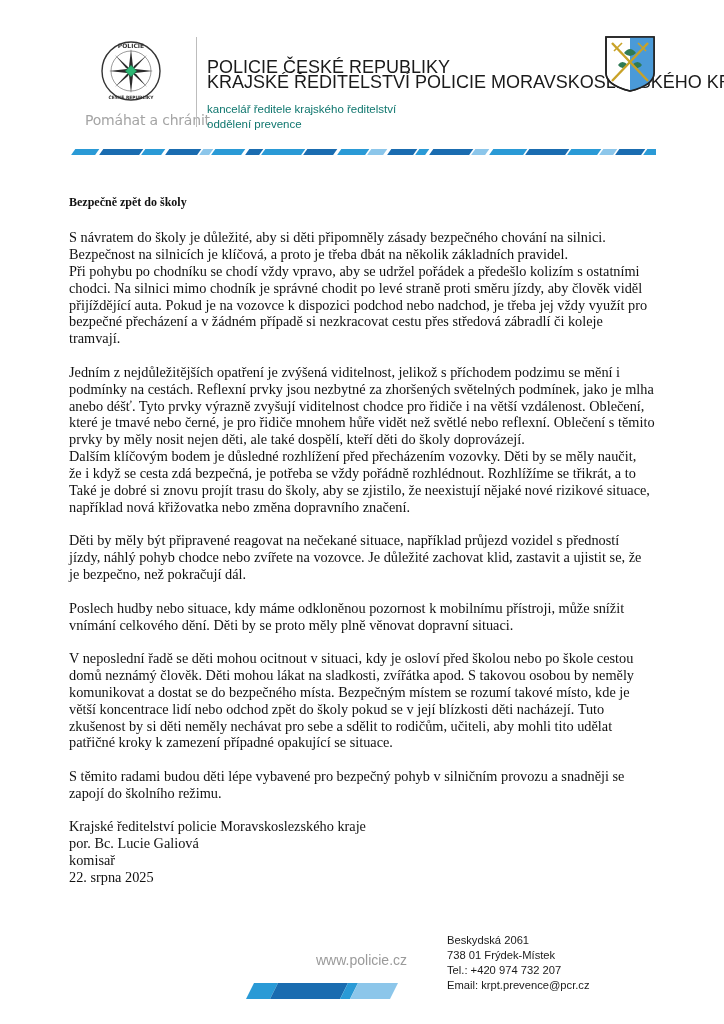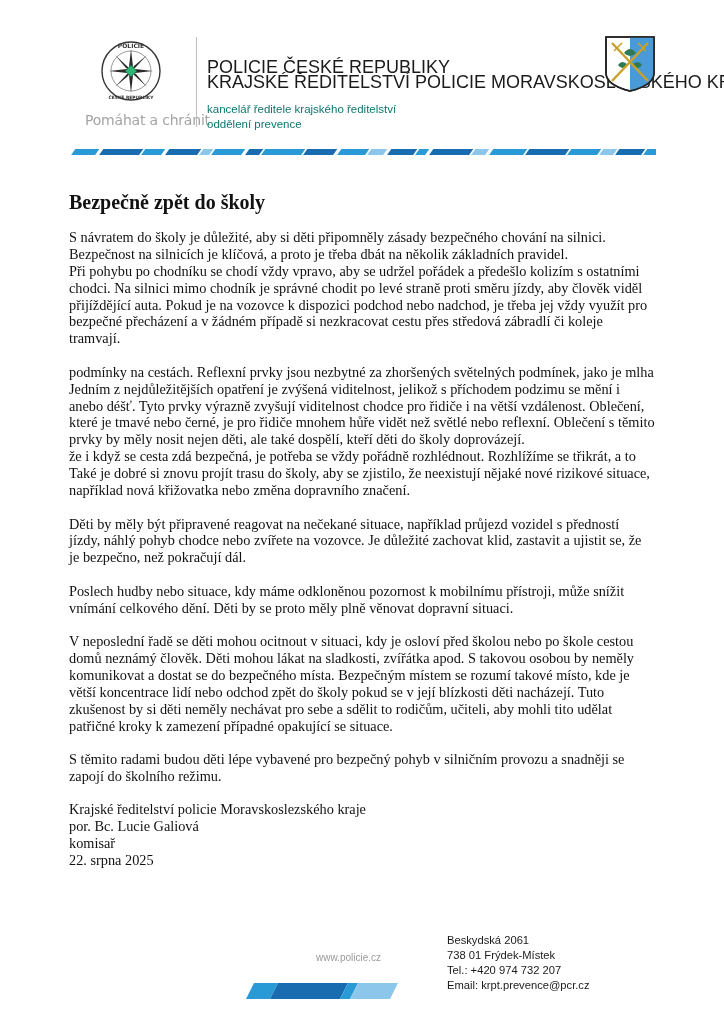--- a/index.html
+++ b/index.html
@@ -14,28 +14,28 @@
   .hdr-text { position: absolute; left: 207px; top: 60px; font-family: "Liberation Sans", sans-serif; color: #1a1a1a; }
   .hdr-line { font-size: 18px; line-height: 15px; white-space: nowrap; }
   .hdr-sub { position: absolute; left: 207px; top: 102px; font-family: "Liberation Sans", sans-serif; color: #0f766e; }
   .hdr-sub .hdr-line { font-size: 11.5px; line-height: 15px; }
   .crest { position: absolute; left: 604px; top: 35px; width: 52px; height: 58px; }
 
   .stripe { position: absolute; left: 70px; top: 148px; width: 586px; height: 8px; }
 
   
   .body { position: absolute; left: 69px; top: 194px; width: 586px; font-family: "Liberation Serif", serif; font-size: 14.3px; line-height: 16.9px; color: #111; }
-  .title { font-weight: bold; font-size: 20px; margin: 0 0 18px 0; }
+  .title { font-weight: bold; font-size: 12px; margin: 0 0 18px 0; }
   .para { margin: 0 0 16.5px 0; text-align: justify; }
   .para .ln { display: block; }
   .sig { margin-top: 0; }
   .sig .ln { display: block; white-space: nowrap; }
 
   
-  .foot-url { position: absolute; left: 316px; top: 952px; font-family: "Liberation Sans", sans-serif; font-size: 10px; color: #9a9a9a; }
+  .foot-url { position: absolute; left: 316px; top: 952px; font-family: "Liberation Sans", sans-serif; font-size: 14px; color: #9a9a9a; }
   .foot-bar { position: absolute; left: 238px; top: 983px; width: 160px; height: 16px; }
   .foot-addr { position: absolute; left: 431px; top: 933px; font-family: "Liberation Sans", sans-serif; font-size: 11.2px; line-height: 15px; color: #1a1a1a; }
   .foot-addr .ln { display: block; white-space: nowrap; padding-left: 16px; }
 </style>
 </head>
 <body>
 
 <div class="page">
 
   <div class="logo-left">
@@ -116,25 +116,26 @@
       <span class="ln">S návratem do školy je důležité, aby si děti připomněly zásady bezpečného chování na silnici.</span>
       <span class="ln">Bezpečnost na silnicích je klíčová, a proto je třeba dbát na několik základních pravidel.</span>
       <span class="ln">Při pohybu po chodníku se chodí vždy vpravo, aby se udržel pořádek a předešlo kolizím s ostatními</span>
       <span class="ln">chodci. Na silnici mimo chodník je správné chodit po levé straně proti směru jízdy, aby člověk viděl</span>
       <span class="ln">přijíždějící auta. Pokud je na vozovce k dispozici podchod nebo nadchod, je třeba jej vždy využít pro</span>
       <span class="ln">bezpečné přecházení a v žádném případě si nezkracovat cestu přes středová zábradlí či koleje</span>
       <span class="ln">tramvají.</span>
     </div>
 
     <div class="para">
+      <span class="ln">Jedním z nejdůležitějších opatření je zvýšená viditelnost, jelikož s příchodem podzimu se mění i</span>
       <span class="ln">podmínky na cestách. Reflexní prvky jsou nezbytné za zhoršených světelných podmínek, jako je mlha</span>
-      <span class="ln">Jedním z nejdůležitějších opatření je zvýšená viditelnost, jelikož s příchodem podzimu se mění i</span>
       <span class="ln">anebo déšť. Tyto prvky výrazně zvyšují viditelnost chodce pro řidiče i na větší vzdálenost. Oblečení,</span>
       <span class="ln">které je tmavé nebo černé, je pro řidiče mnohem hůře vidět než světlé nebo reflexní. Oblečení s těmito</span>
       <span class="ln">prvky by měly nosit nejen děti, ale také dospělí, kteří děti do školy doprovázejí.</span>
+      <span class="ln">Dalším klíčovým bodem je důsledné rozhlížení před přecházením vozovky. Děti by se měly naučit,</span>
       <span class="ln">že i když se cesta zdá bezpečná, je potřeba se vždy pořádně rozhlédnout. Rozhlížíme se třikrát, a to</span>
       <span class="ln">Také je dobré si znovu projít trasu do školy, aby se zjistilo, že neexistují nějaké nové rizikové situace,</span>
       <span class="ln">například nová křižovatka nebo změna dopravního značení.</span>
     </div>
 
     <div class="para">
       <span class="ln">Děti by měly být připravené reagovat na nečekané situace, například průjezd vozidel s předností</span>
       <span class="ln">jízdy, náhlý pohyb chodce nebo zvířete na vozovce. Je důležité zachovat klid, zastavit a ujistit se, že</span>
       <span class="ln">je bezpečno, než pokračují dál.</span>
     </div>

